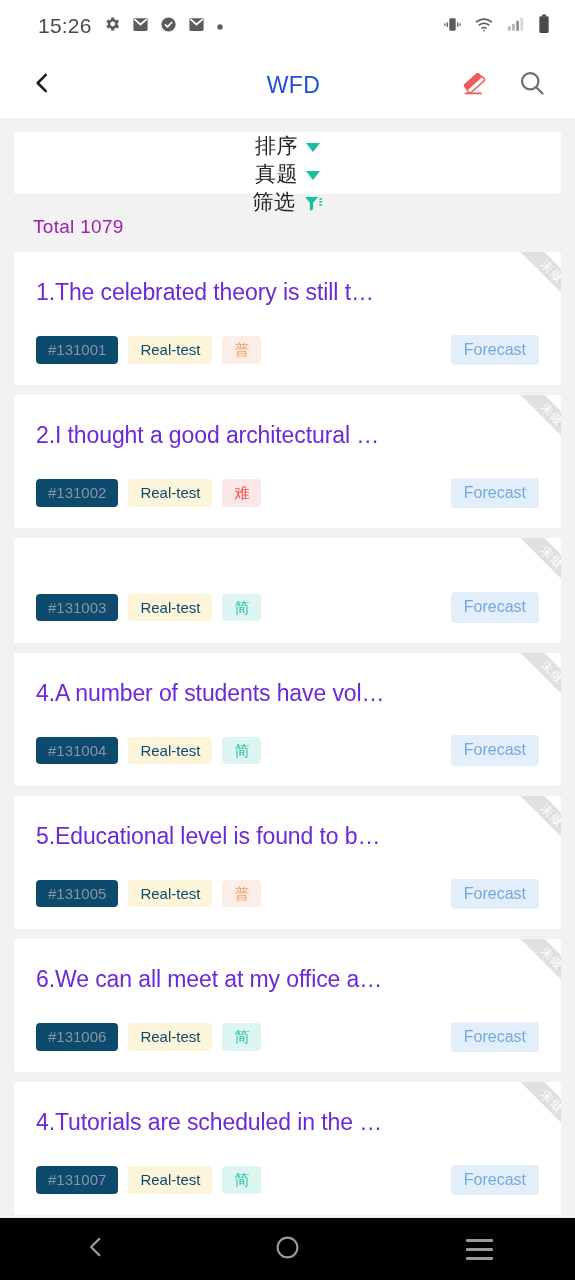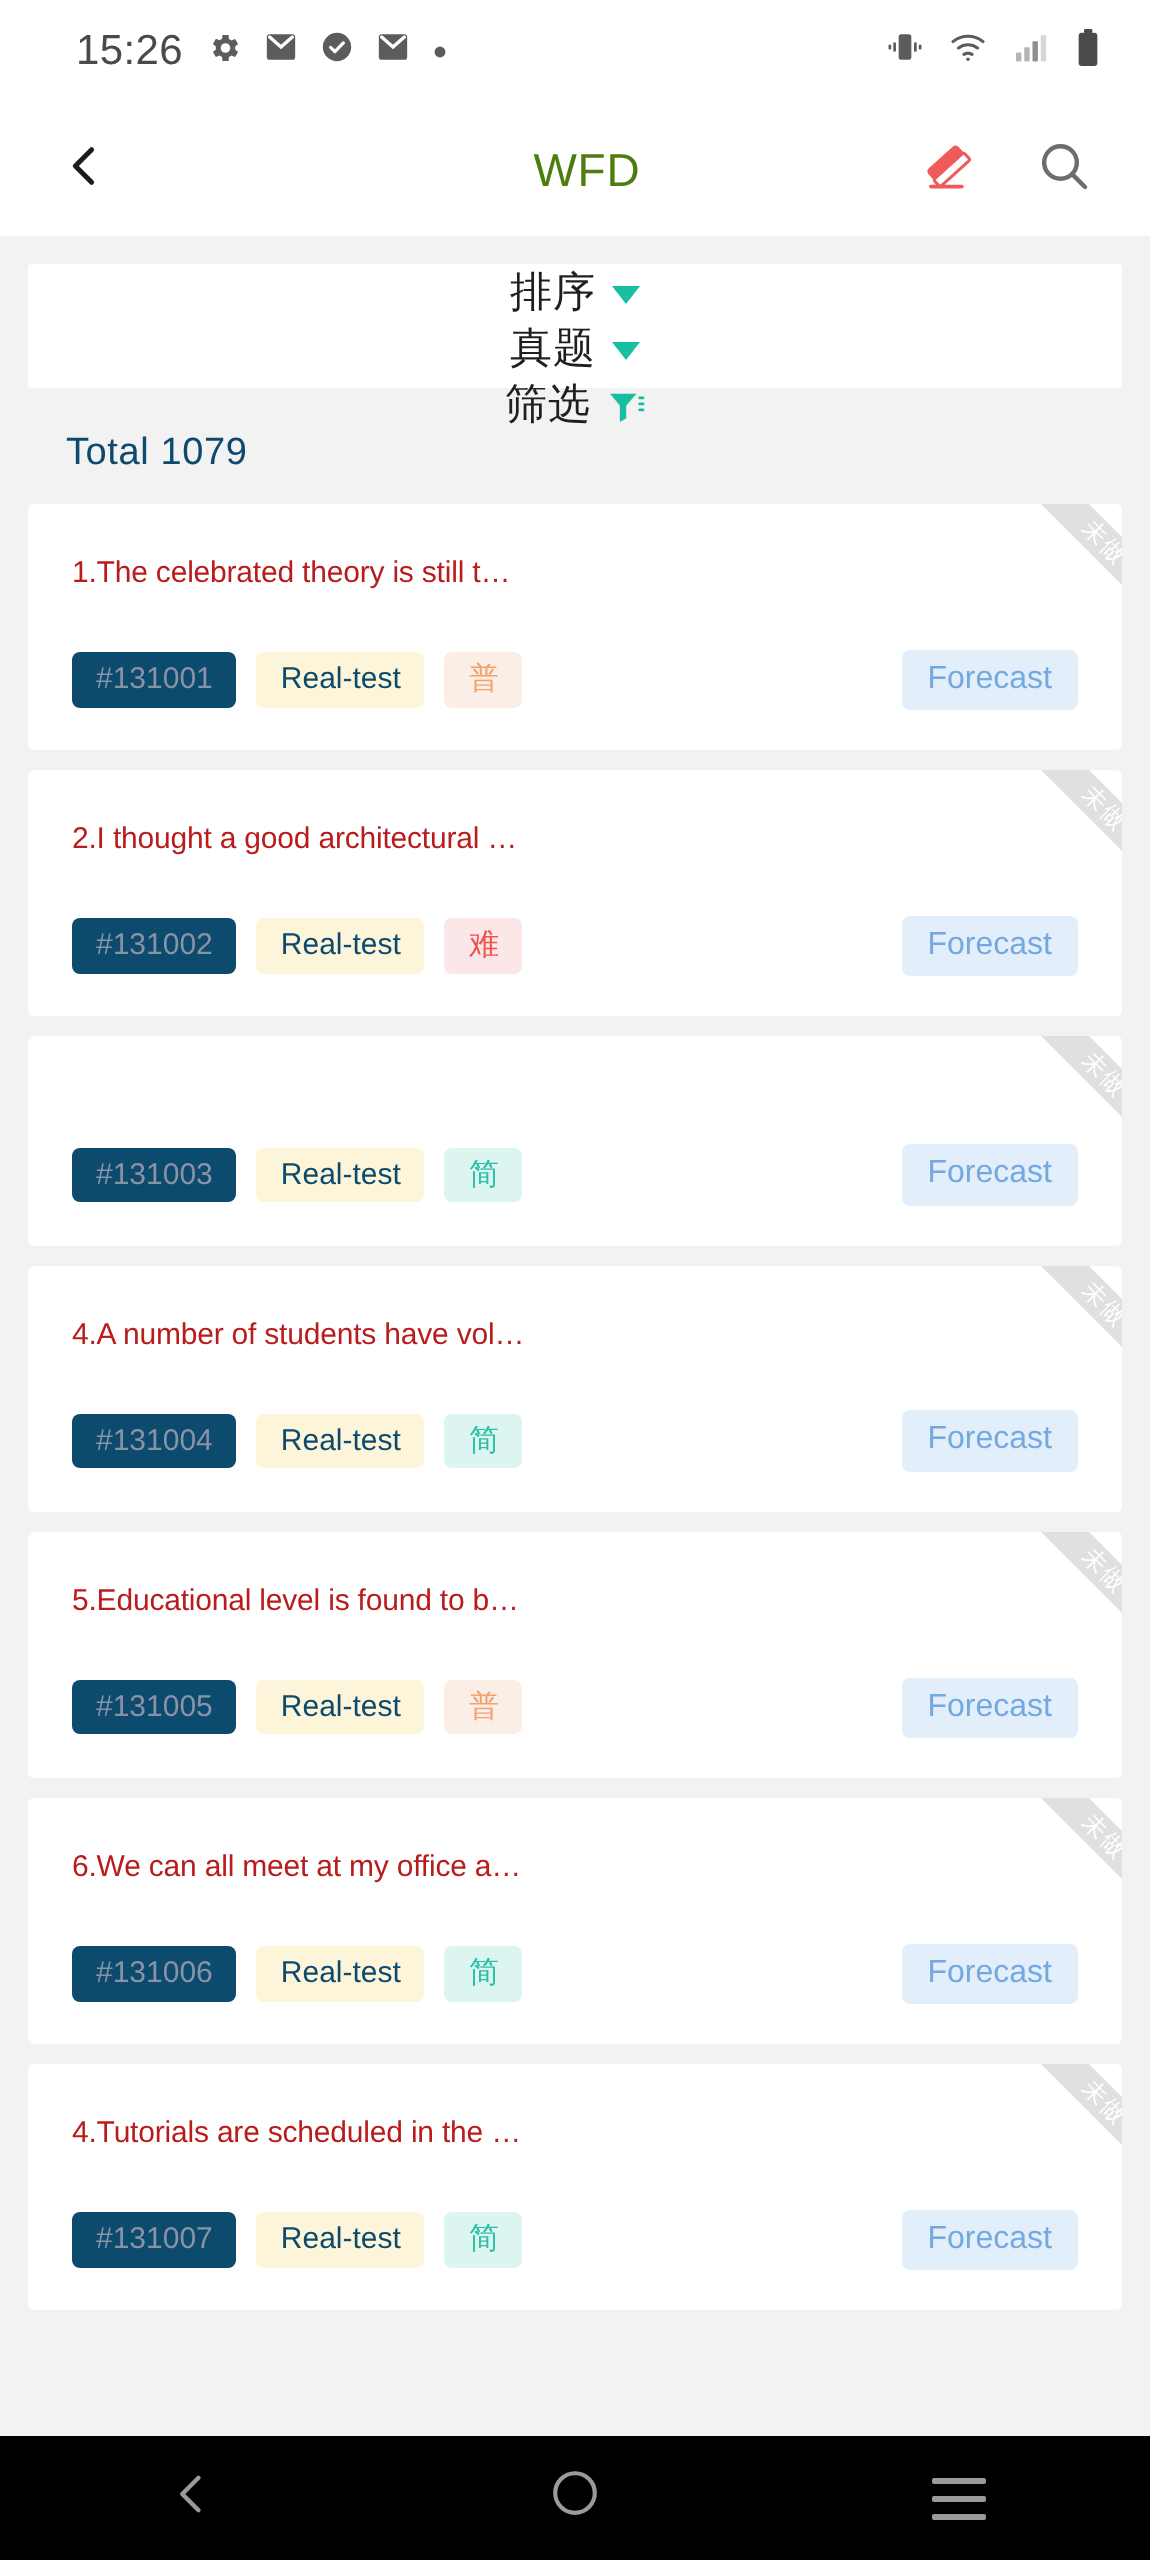--- a/index.html
+++ b/index.html
@@ -70,21 +70,21 @@
     display: flex;
     align-items: center;
     justify-content: center;
     cursor: pointer;
   }
   .header-title {
     position: absolute;
     left: 12px; right: 0;
     text-align: center;
     font-size: 23px;
-    color: #4d7c0f;
+    color: #1d4ed8;
     font-weight: 400;
     letter-spacing: 0.4px;
     pointer-events: none;
   }
   .header-actions {
     margin-left: auto;
     display: flex;
     align-items: center;
     gap: 24px;
     z-index: 2;
@@ -134,42 +134,42 @@
     margin-top: 3px;
   }
 
   
   .total-row {
     padding: 22px 0 14px 33px;
     flex: 0 0 auto;
   }
   .total-text {
     font-size: 19px;
-    color: #0c4a6e;
+    color: #a21caf;
     letter-spacing: 0.3px;
   }
 
   
   .list {
     flex: 1 1 auto;
     overflow: hidden;
     padding: 0 14px;
   }
   .card {
     position: relative;
     background: #ffffff;
     border-radius: 3px;
     margin-bottom: 10px;
     padding: 26px 22px 20px 22px;
     overflow: hidden;
     cursor: pointer;
   }
   .card-title {
-    font-size: 15px;
-    color: #b91c1c;
+    font-size: 23px;
+    color: #6d28d9;
     line-height: 1.25;
     letter-spacing: -0.1px;
     white-space: nowrap;
     overflow: hidden;
     padding-right: 42px;
   }
   .card-meta {
     margin-top: 28px;
     display: flex;
     align-items: center;

